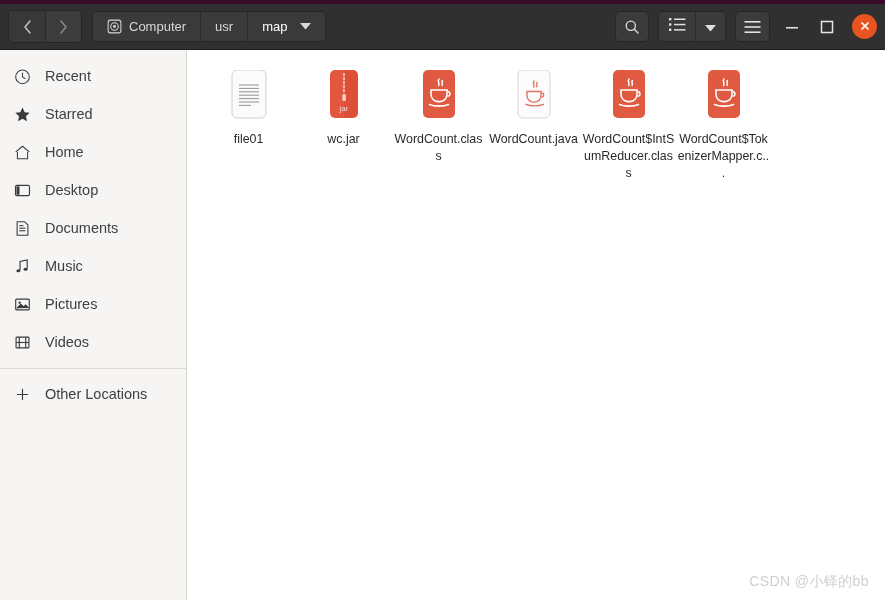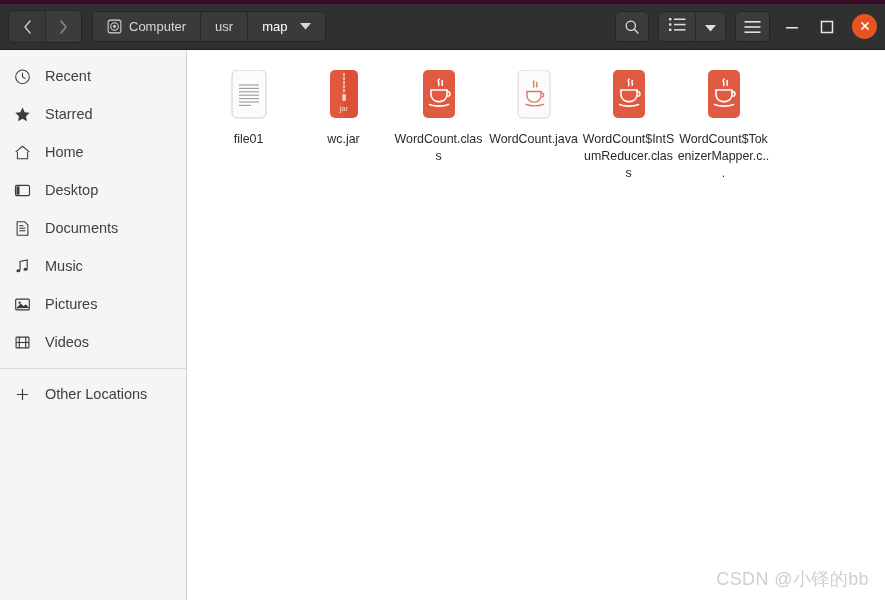--- a/index.html
+++ b/index.html
@@ -248,21 +248,21 @@
     color: #2a2a2a;
     width: 92px;
     word-break: break-word;
   }
 
   
   .watermark {
     position: absolute;
     right: 16px;
     bottom: 9px;
-    font-size: 18px;
+    font-size: 14px;
     color: #cfcfcf;
     letter-spacing: 0.4px;
     user-select: none;
   }
 </style>
 </head>
 <body>
 
 <div id="app">
 

